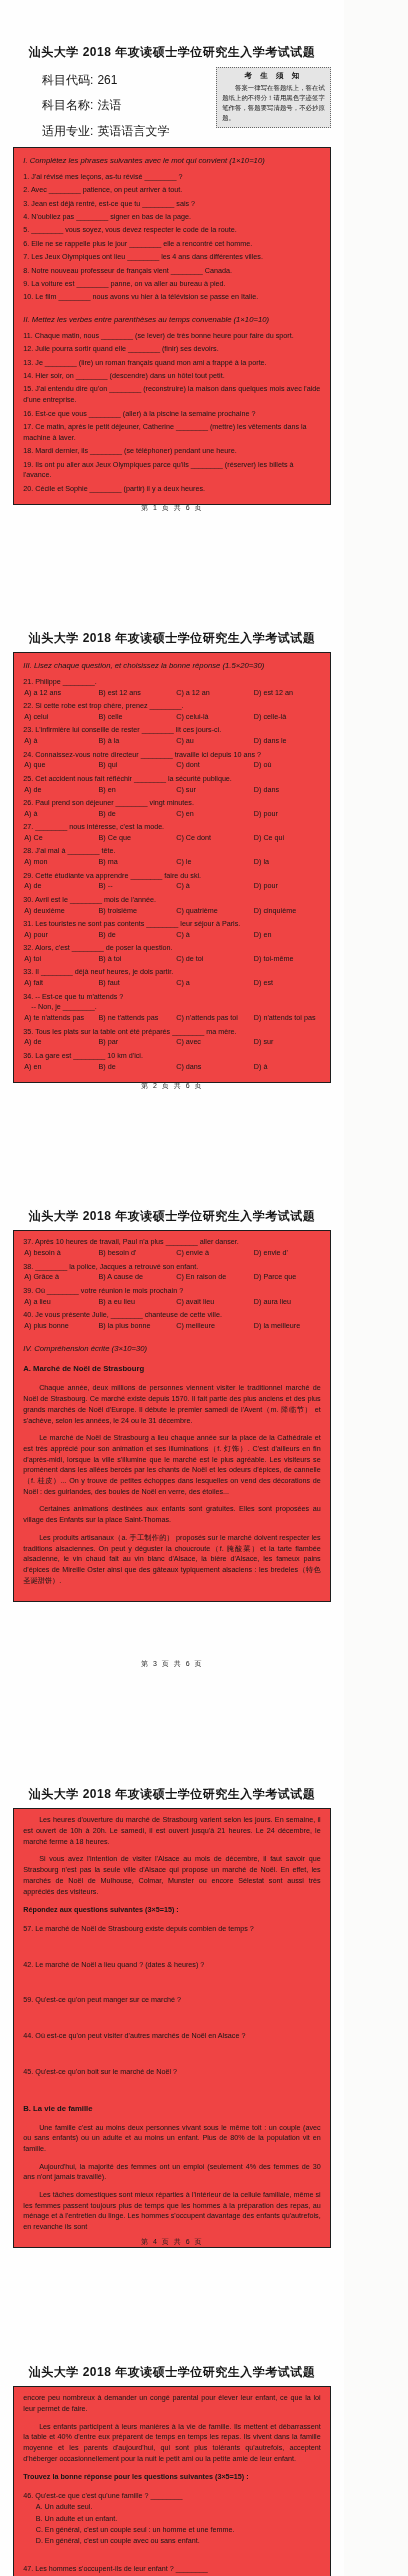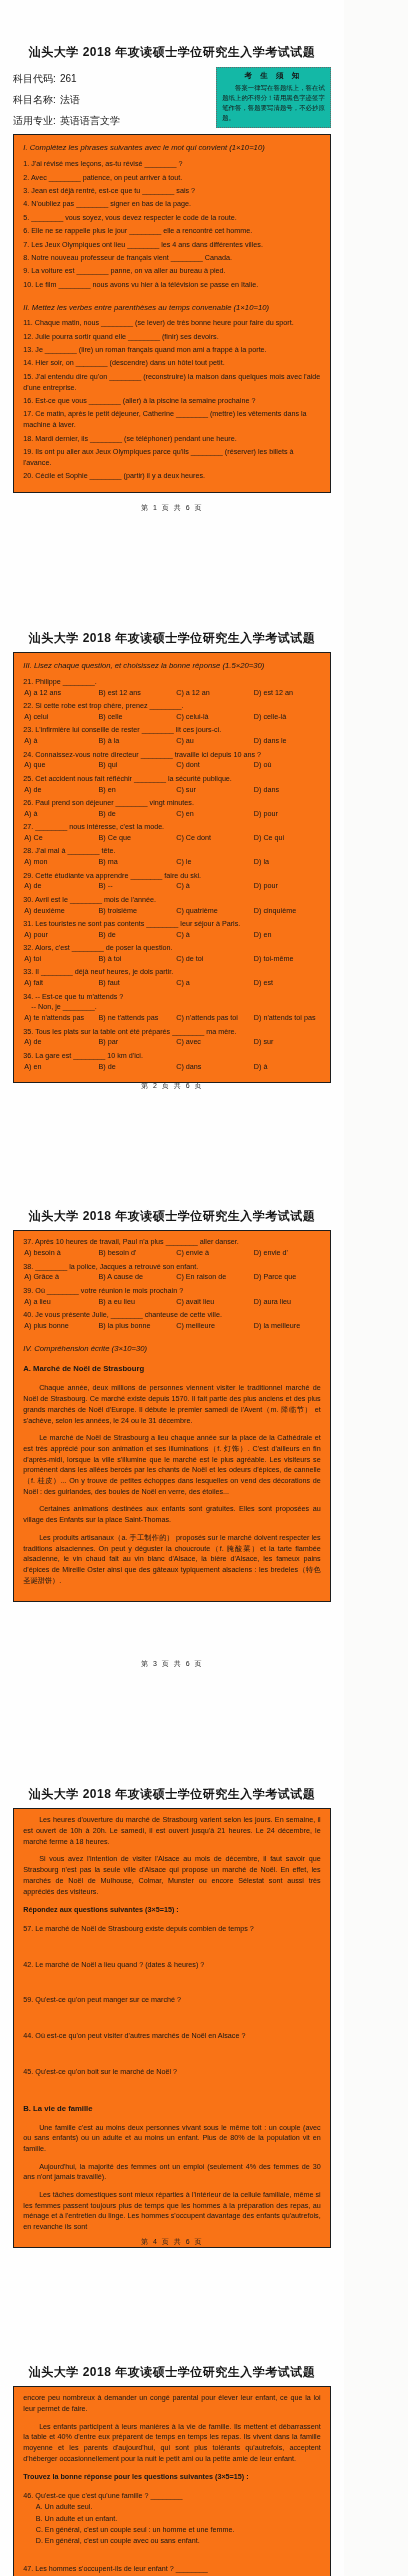--- a/index.html
+++ b/index.html
@@ -28,44 +28,44 @@
     white-space: nowrap;
   }
   .pt1 { padding-top: 44px; }
   .sheet { width: 318px; margin: 0 auto; }
   .meta-row {
     display: flex;
     justify-content: space-between;
     align-items: flex-start;
     margin-top: 6.2px;
   }
-  .meta { font-size: 10px; line-height: 2.1; padding-top: 1px; }
+  .meta { font-size: 12px; line-height: 2.1; padding-top: 1px; margin-left: 29px; }
   .meta-line .meta-val { margin-left: 4.1px; }
   .notice-box {
     width: 115px;
     border: 1px dotted #666;
     padding: 3.1px 5.2px 4.1px;
     font-size: 6.4px;
-    background: #14b8a6;
+    background: #e5e5e5;
   }
   .notice-title {
     text-align: center;
     font-weight: bold;
     font-size: 7.5px;
     letter-spacing: 3.1px;
     margin-bottom: 1.5px;
   }
   .notice-body { line-height: 1.55; text-indent: 2em; text-align: justify; }
   .content-box {
     border: 1.3px solid #1d1d1d;
     padding: 6.2px 9.3px 7.2px;
     margin-top: 5.2px;
     font-size: 7.2px;
     line-height: 1.5;
-    background: #f97316;
+    background: #ef4444;
   }
   .box-p1 { margin-top: 3.1px; }
   .sec-heading { font-style: italic; font-size: 7.7px; margin: 1px 0 5.2px; }
   .gap-top { margin-top: 11px; }
   .gap-top-sm { margin-top: 13.4px; }
   .q-item { margin-bottom: 2.6px; white-space: pre-line; }
   .q-line { white-space: pre-line; }
   .mcq { margin-bottom: 2.6px; }
   .opts-row {
     display: grid;

